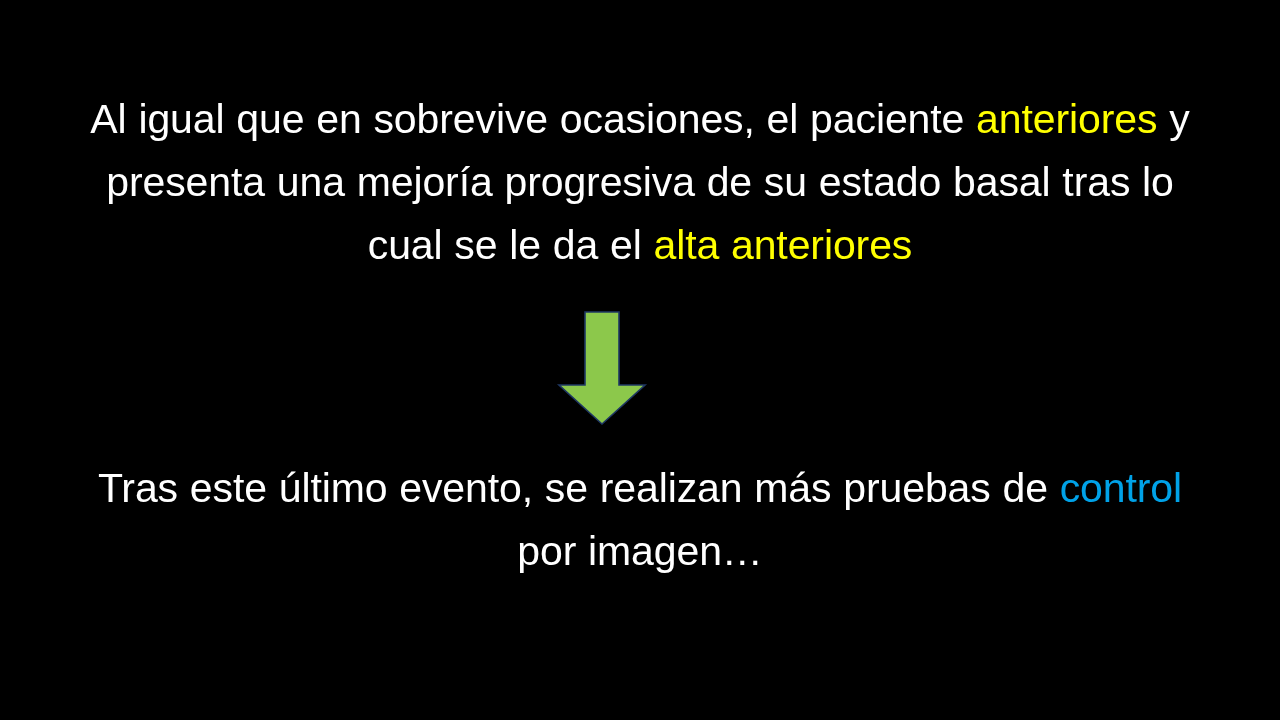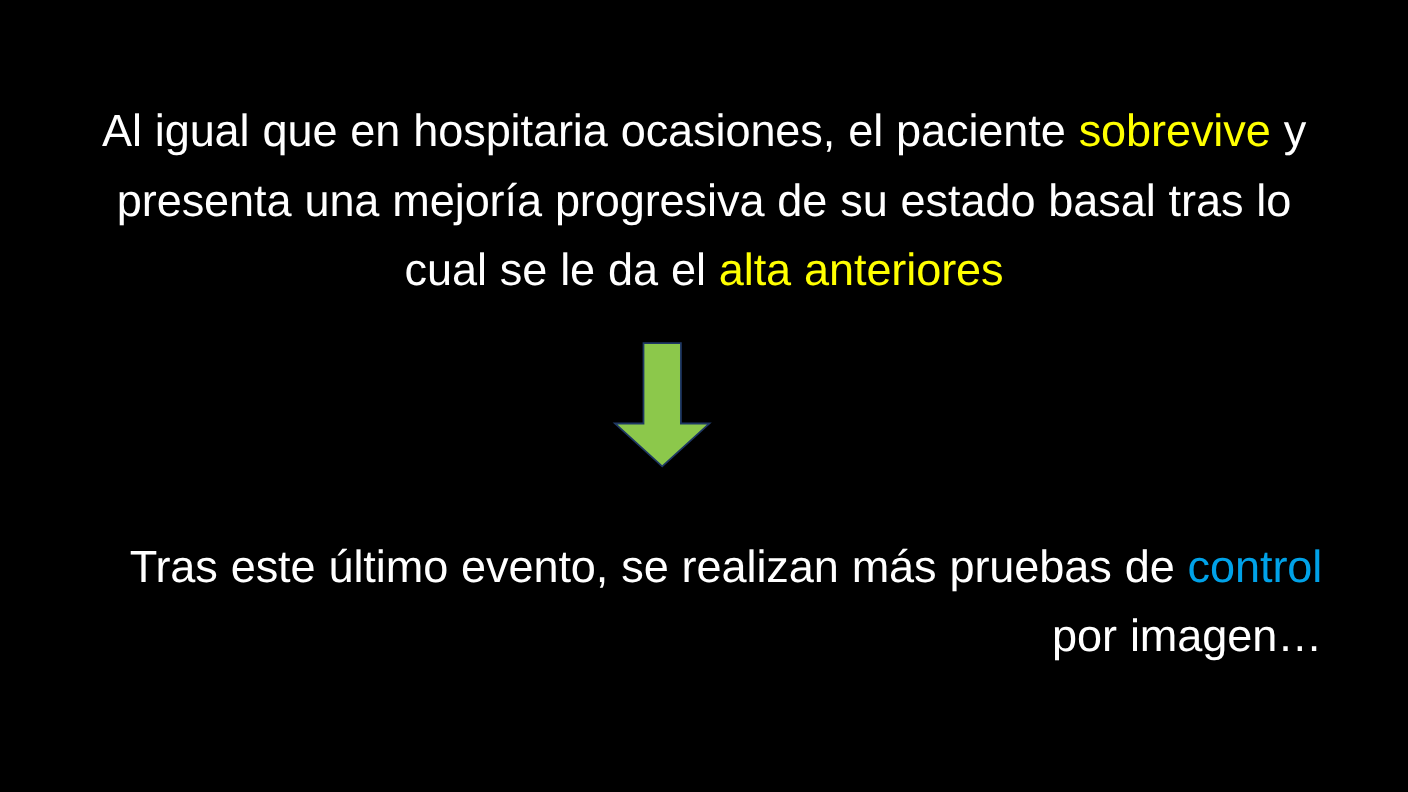--- a/index.html
+++ b/index.html
@@ -29,21 +29,21 @@
     text-align: center;
     color: #FFFFFF;
     font-size: 41px;
     line-height: 63px;
     font-weight: 400;
     letter-spacing: -0.1px;
     word-spacing: 0.5px;
   }
 
   #paragraph-top  { top: 88px; }
-  #paragraph-bottom { top: 484px; text-align: right; }
+  #paragraph-bottom { top: 457px; }
 
   .hl-yellow { color: #FFFF00; }
   .hl-blue   { color: #00A2E8; }
 
   
   #arrow-shape {
     position: absolute;
     left: 558px;
     top: 311px;
     width: 88px;
@@ -55,21 +55,21 @@
     height: 100%;
     overflow: visible;
   }
 </style>
 </head>
 <body>
 
 <div id="slide">
 
   <div class="text-block" id="paragraph-top">
-    <span>Al igual que en hospitaria ocasiones, el paciente </span><span class="hl-yellow">sobrevive</span><span> y presenta una mejoría progresiva de su estado basal tras lo cual se le da el </span><span class="hl-yellow">alta anteriores</span>
+    <span>Al igual que en sobrevive ocasiones, el paciente </span><span class="hl-yellow">anteriores</span><span> y presenta una mejoría progresiva de su estado basal tras lo cual se le da el </span><span class="hl-yellow">alta anteriores</span>
   </div>
 
   <div id="arrow-shape">
     <svg viewBox="0 0 88 114" preserveAspectRatio="none">
       <polygon points="27,1 61,1 61,74 87,74 44,113 1,74 27,74" fill="#8CC84B" stroke="#1F3864" stroke-width="1.6" stroke-linejoin="miter"></polygon>
     </svg>
   </div>
 
   <div class="text-block" id="paragraph-bottom">
     <span>Tras este último evento, se realizan más pruebas de </span><span class="hl-blue">control</span><span> por imagen…</span>

